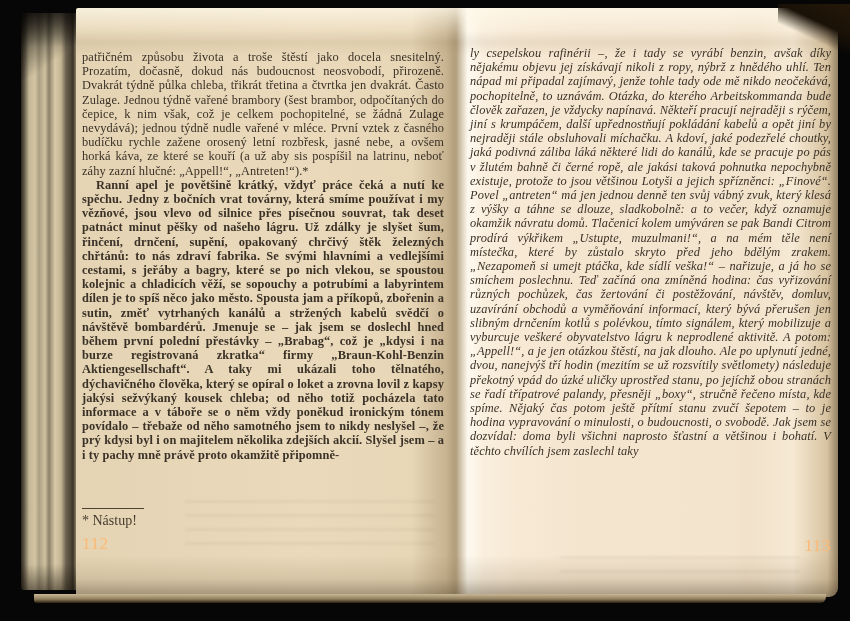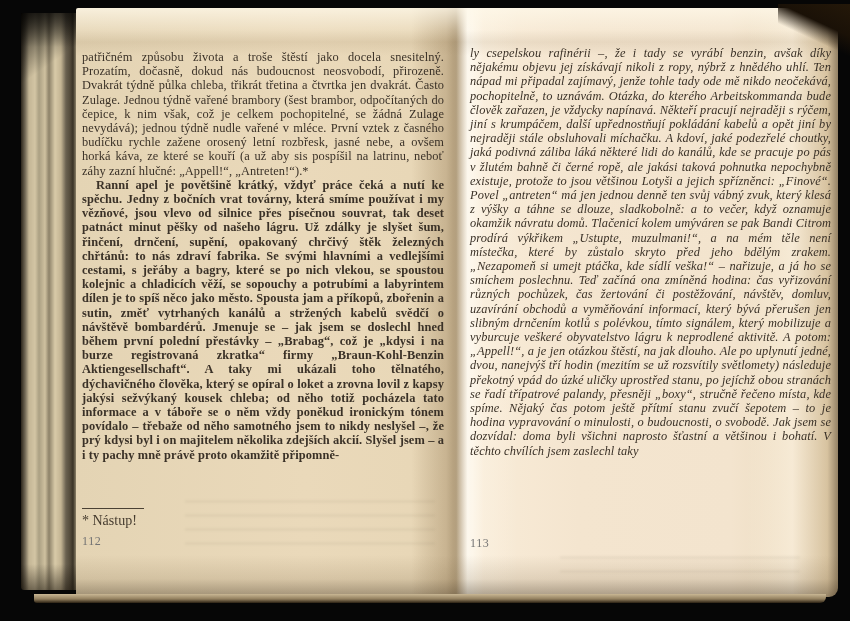--- a/index.html
+++ b/index.html
@@ -108,26 +108,26 @@
     font-size: 14px;
   }
   .footnote-rule {
     width: 62px; height: 0;
     border-top: 1.4px solid #4a4134;
     margin-bottom: 4px;
   }
 
   .pagenum {
     position: absolute;
-    color: #737373;
-    font-size: 12px;
+    color: #fdba74;
+    font-size: 17px;
     letter-spacing: 0.6px;
   }
   .pagenum.left  { left: 82px;  top: 534px; }
-  .pagenum.right { left: 470px; top: 536px; width: 361px; }
+  .pagenum.right { left: 470px; top: 536px; width: 361px; text-align: right; }
 </style>
 </head>
 <body>
 
 <div class="photo">
 
   <div class="edge-stack"></div>
 
   <div class="pages"></div>
 

